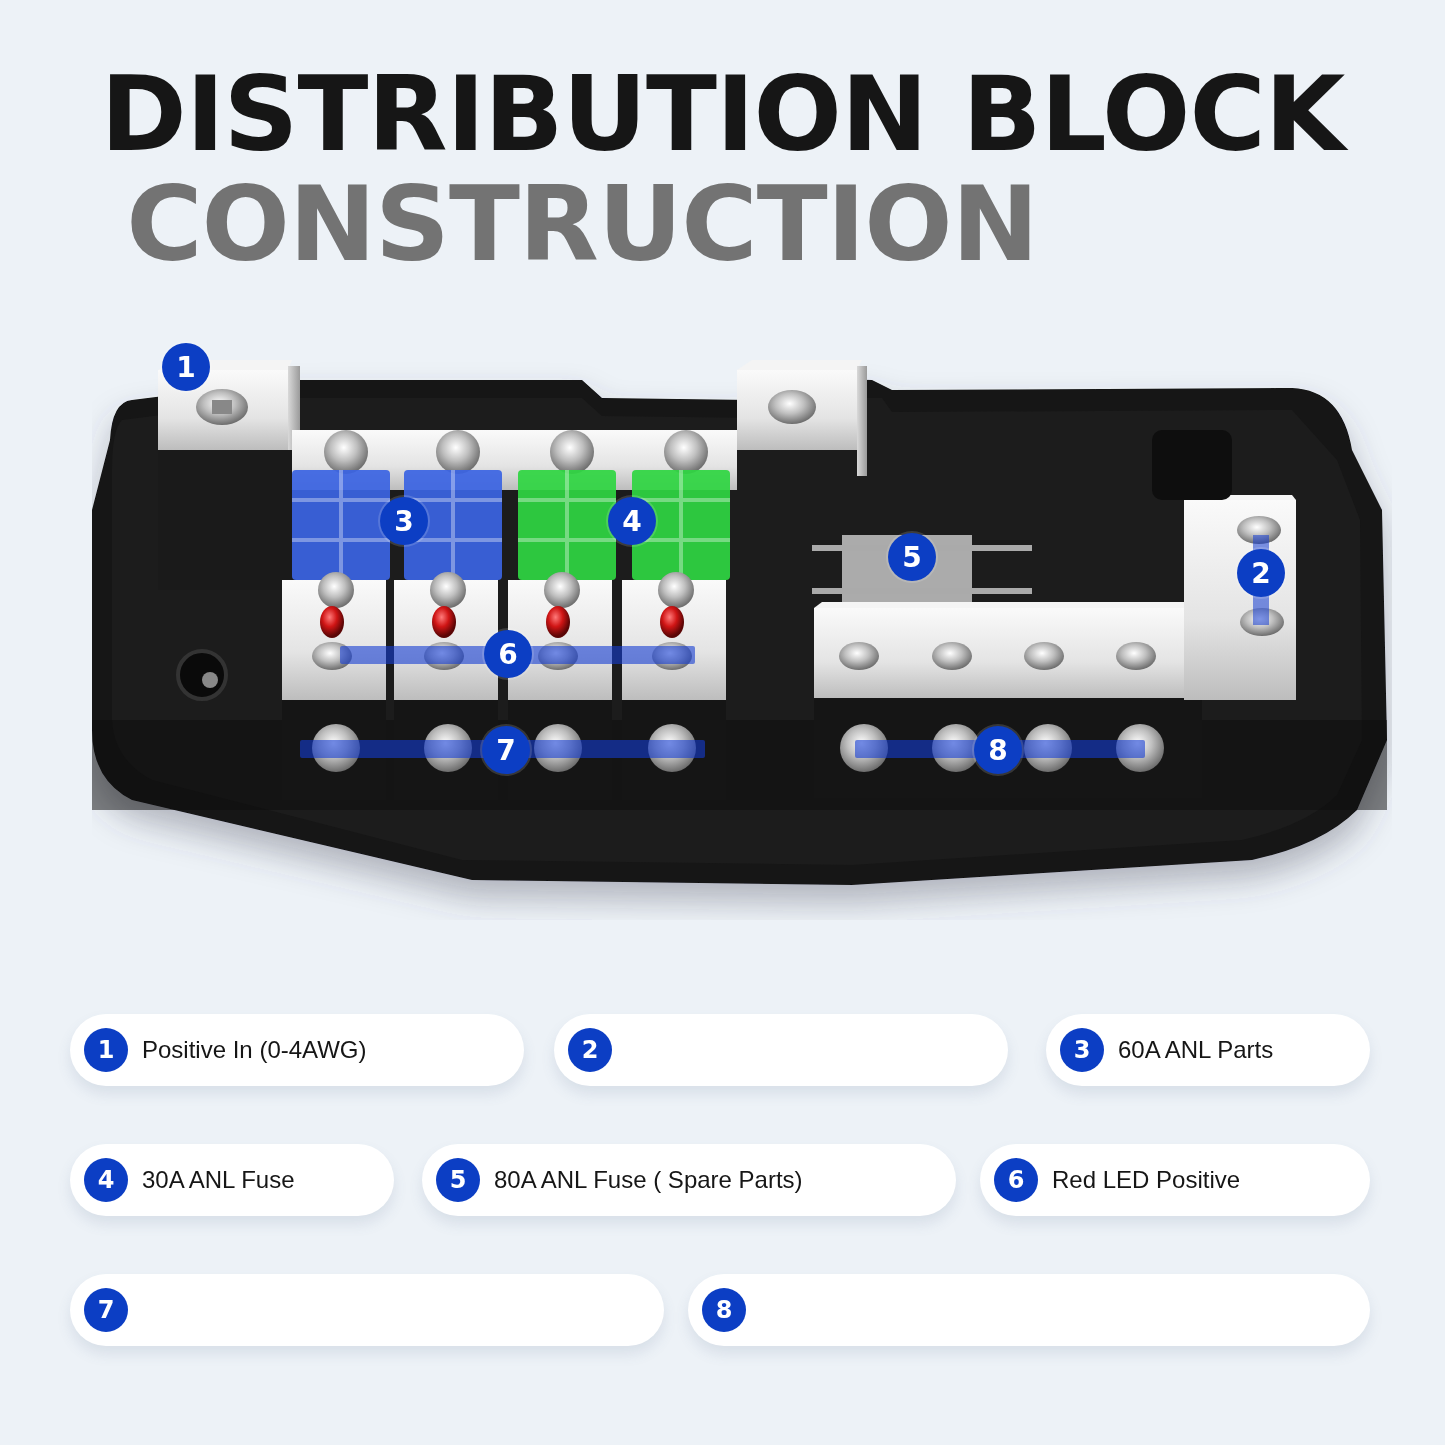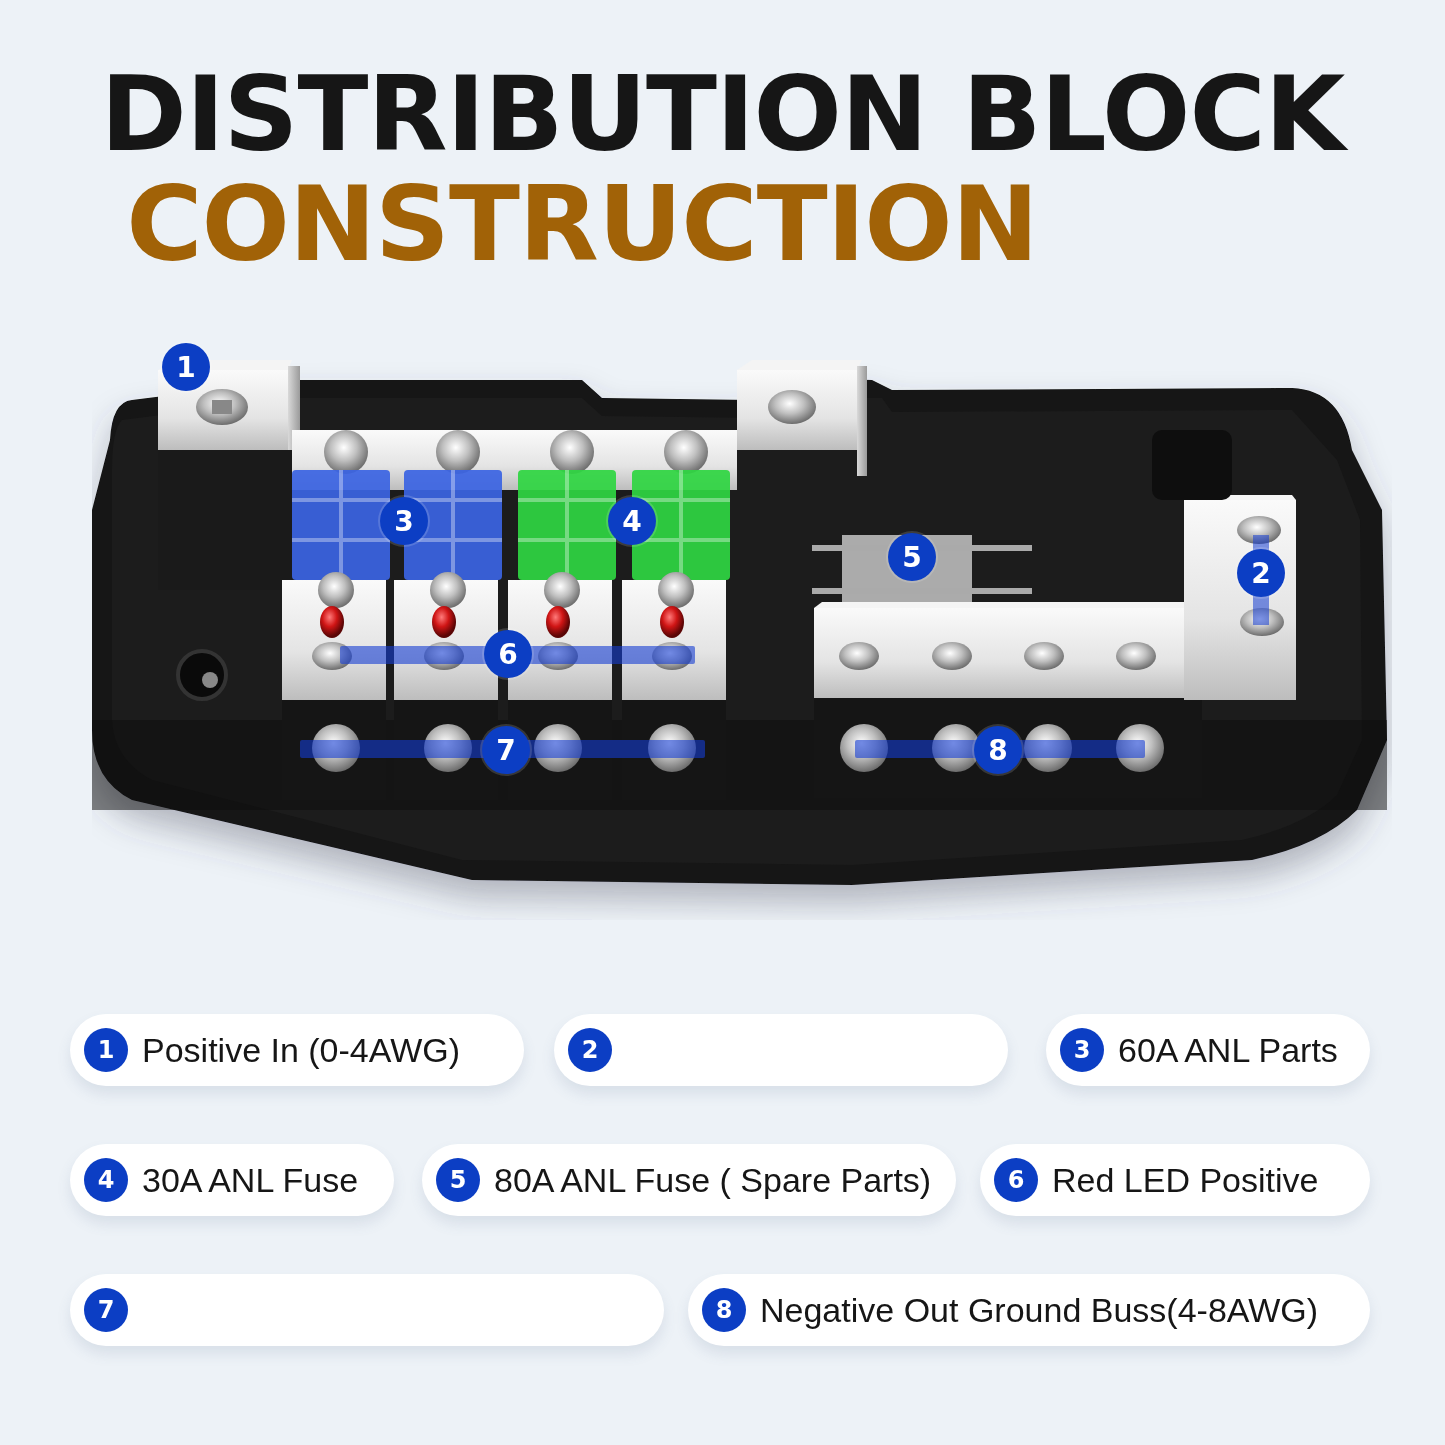--- a/index.html
+++ b/index.html
@@ -1,30 +1,30 @@
 <!DOCTYPE html>
 <html><head>
 <meta charset="utf-8">
 <style>
   * { box-sizing: border-box; margin: 0; padding: 0; }
   html, body { width: 1445px; height: 1445px; overflow: hidden; }
   body { background: #edf2f7; font-family: "Liberation Sans", "DejaVu Sans", sans-serif; position: relative; }
   .title1 { position: absolute; top: 62px; left: 0; width: 1445px; text-align: center; font-family: "DejaVu Sans", sans-serif; font-weight: bold; font-size: 104px; letter-spacing: -1px; color: #161616; line-height: 1; }
-  .title2 { position: absolute; top: 172px; left: 0; width: 1164px; text-align: center; font-family: "DejaVu Sans", sans-serif; font-weight: bold; font-size: 104px; letter-spacing: -1px; color: #a16207; line-height: 1; }
+  .title2 { position: absolute; top: 172px; left: 0; width: 1164px; text-align: center; font-family: "DejaVu Sans", sans-serif; font-weight: bold; font-size: 104px; letter-spacing: -1px; color: #737373; line-height: 1; }
 
   .product { position: absolute; left: 92px; top: 340px; width: 1300px; height: 580px; }
   .product svg { width: 100%; height: 100%; }
 
   .marker { position: absolute; width: 48px; height: 48px; border-radius: 50%; background: #0c3ec4; color: #fff; font-family: "DejaVu Sans", sans-serif; font-weight: bold; font-size: 28px; display: flex; align-items: center; justify-content: center; box-shadow: 0 0 0 2px rgba(255,255,255,0.15); }
   .bar { position: absolute; height: 18px; background: rgba(20,60,210,0.6); border-radius: 2px; }
   .vbar { position: absolute; width: 16px; background: rgba(20,60,210,0.55); }
 
   .pill { position: absolute; height: 72px; background: #fff; border-radius: 36px; box-shadow: 0 8px 14px rgba(80,100,140,0.13); display: flex; align-items: center; padding-left: 14px; }
   .pill .num { width: 44px; height: 44px; border-radius: 50%; background: #0c3ec4; color: #fff; font-family: "DejaVu Sans", sans-serif; font-weight: bold; font-size: 24px; display: flex; align-items: center; justify-content: center; flex-shrink: 0; }
-  .pill .lbl { margin-left: 14px; font-size: 34px; color: #161616; white-space: nowrap; font-family: "Liberation Sans", sans-serif; }
+  .pill .lbl { margin-left: 14px; font-size: 24px; color: #161616; white-space: nowrap; font-family: "Liberation Sans", sans-serif; }
 </style>
 </head>
 <body>
 
 <div class="title1">DISTRIBUTION BLOCK</div>
 <div class="title2">CONSTRUCTION</div>
 
 <div class="product">
   <svg viewBox="0 0 1300 580" xmlns="http://www.w3.org/2000/svg">
     <defs>
@@ -179,14 +179,13 @@
 </div>
 <div class="pill" style="left:980px;top:1144px;width:390px;">
   <span class="num">6</span>
   <span class="lbl">Red LED Positive</span>
 </div>
 <div class="pill" style="left:70px;top:1274px;width:594px;">
   <span class="num">7</span>
 </div>
 <div class="pill" style="left:688px;top:1274px;width:682px;">
   <span class="num">8</span>
-  <span class="lbl">Negative Out Ground Buss(4-8AWG)</span>
 </div>
 
 </body></html>

